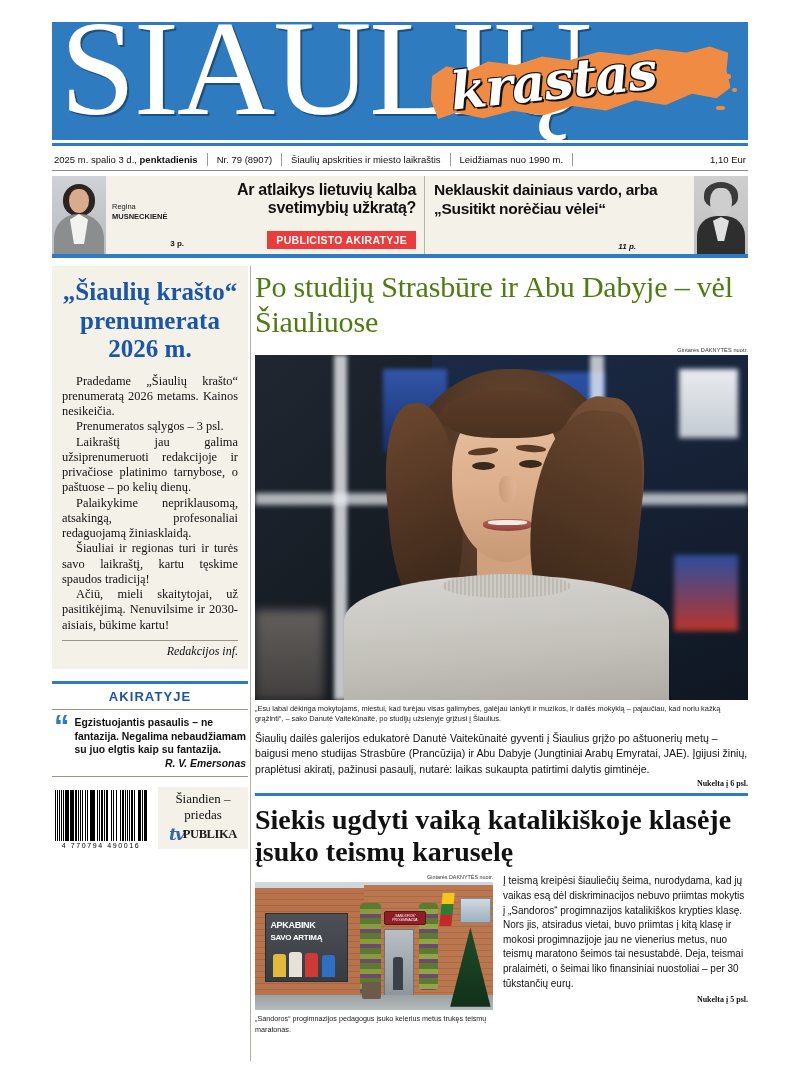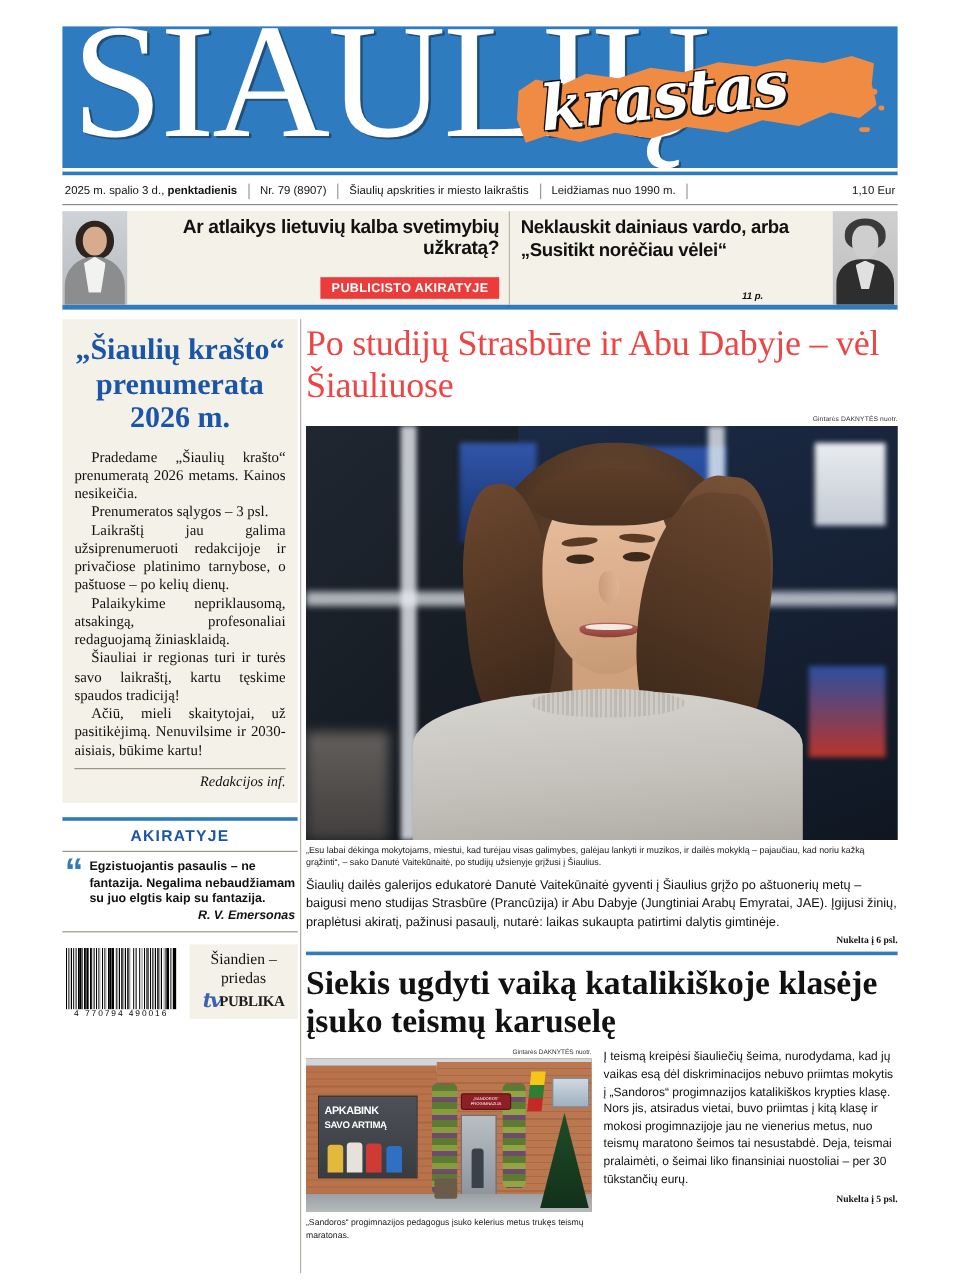--- a/index.html
+++ b/index.html
@@ -369,21 +369,21 @@
   .main {
     position: absolute;
     left: 255px; top: 270px;
     width: 493px;
   }
   .main-head {
     font-family: "Liberation Serif", serif;
     font-weight: 400;
     font-size: 30px;
     line-height: 1.15;
-    color: #ef4444;
+    color: #4d7c0f;
     margin: 0 0 8px 0;
     letter-spacing: -0.2px;
   }
   .credit {
     font-family: "Liberation Sans", sans-serif;
     font-size: 5.6px;
     color: #333333;
     text-align: right;
     margin-bottom: 2px;
     letter-spacing: 0.1px;
@@ -674,20 +674,25 @@
   <div class="infobar-rule"></div>
 
   <div class="teasers">
 
     <div class="teaser left">
       <div class="portrait p1">
         <div class="hair"></div>
           <div class="face"></div>
           <div class="body"></div>
           <div class="shirt"></div>
+      </div>
+      <div class="teaser-byline">
+        <div>Regina</div>
+        <div class="nm2">MUSNECKIENĖ</div>
+        <div class="teaser-page">3 p.</div>
       </div>
       <div class="teaser-body">
         <div class="teaser-head">Ar atlaikys lietuvių kalba svetimybių užkratą?</div>
         <div class="badge">PUBLICISTO AKIRATYJE</div>
       </div>
     </div>
 
     <div class="teaser right">
       <div class="teaser-body">
         <div class="teaser-head right-art">Neklauskit dainiaus vardo, arba „Susitikt norėčiau vėlei“</div>

